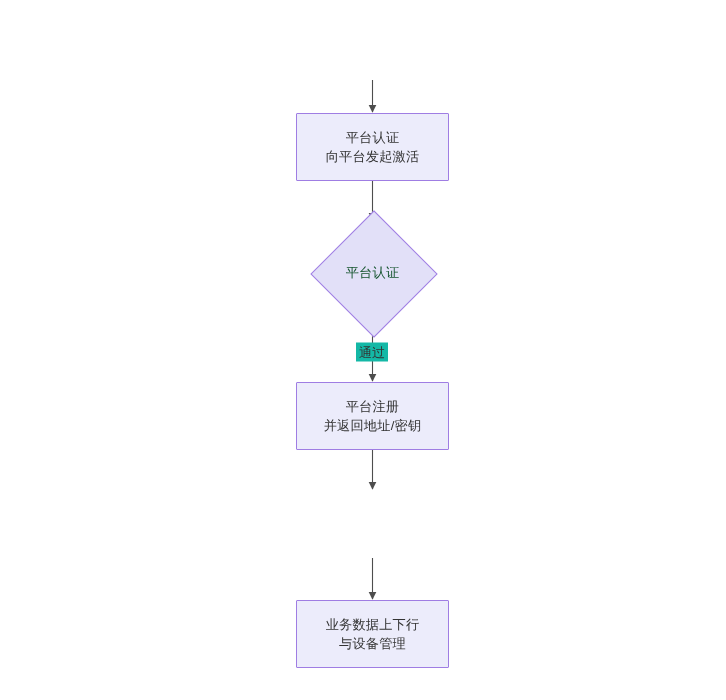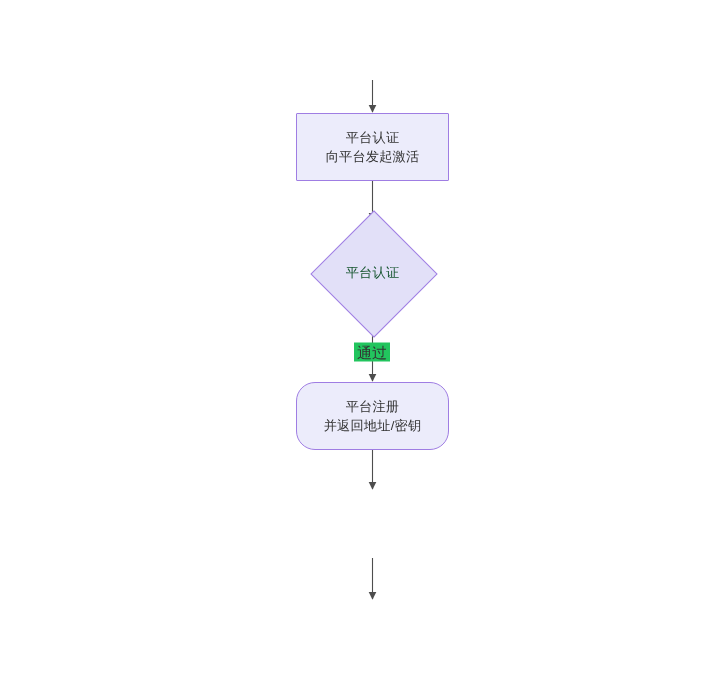--- a/index.html
+++ b/index.html
@@ -87,27 +87,28 @@
     font-size: 13.2px;
     line-height: 19.5px;
     color: #14532d;
     letter-spacing: 0.2px;
   }
 
   
   .edge-label {
     position: absolute;
     transform: translate(-50%, -50%);
-    background: #22c55e;
+    background: #14b8a6;
     color: #333333;
-    font-size: 15px;
+    font-size: 13px;
     line-height: 17px;
     padding: 1px 3px;
     white-space: nowrap;
     z-index: 3;
+    font-family: Liberation Serif, serif;
   }
 </style>
 </head>
 <body>
 
 <div id="flow-canvas">
 
   <svg id="edge-layer" viewBox="0 0 726 700" width="726" height="700" xmlns="http://www.w3.org/2000/svg">
     <defs>
       <marker id="arrowhead" markerWidth="9" markerHeight="9" refX="7.2" refY="4.5" orient="auto" markerUnits="userSpaceOnUse">
@@ -132,20 +133,24 @@
 向平台发起激活</span>
   </div>
 
   <div class="node node-diamond" style="top:210px;">
     <span class="diamond-shape"></span>
     <span class="diamond-label">平台认证</span>
   </div>
 
   <div class="edge-label" style="left:372px; top:352px;">通过</div>
 
-  <div class="node node-box" style="top:382px;border-radius:19px;">
+  <div class="node node-box" style="top:382px;">
     <span class="node-label">平台注册
 并返回地址/密钥</span>
   </div>
 
 
+  <div class="node node-box" style="top:600px;">
+    <span class="node-label">业务数据上下行
+与设备管理</span>
+  </div>
 
 </div>
 
 </body></html>

